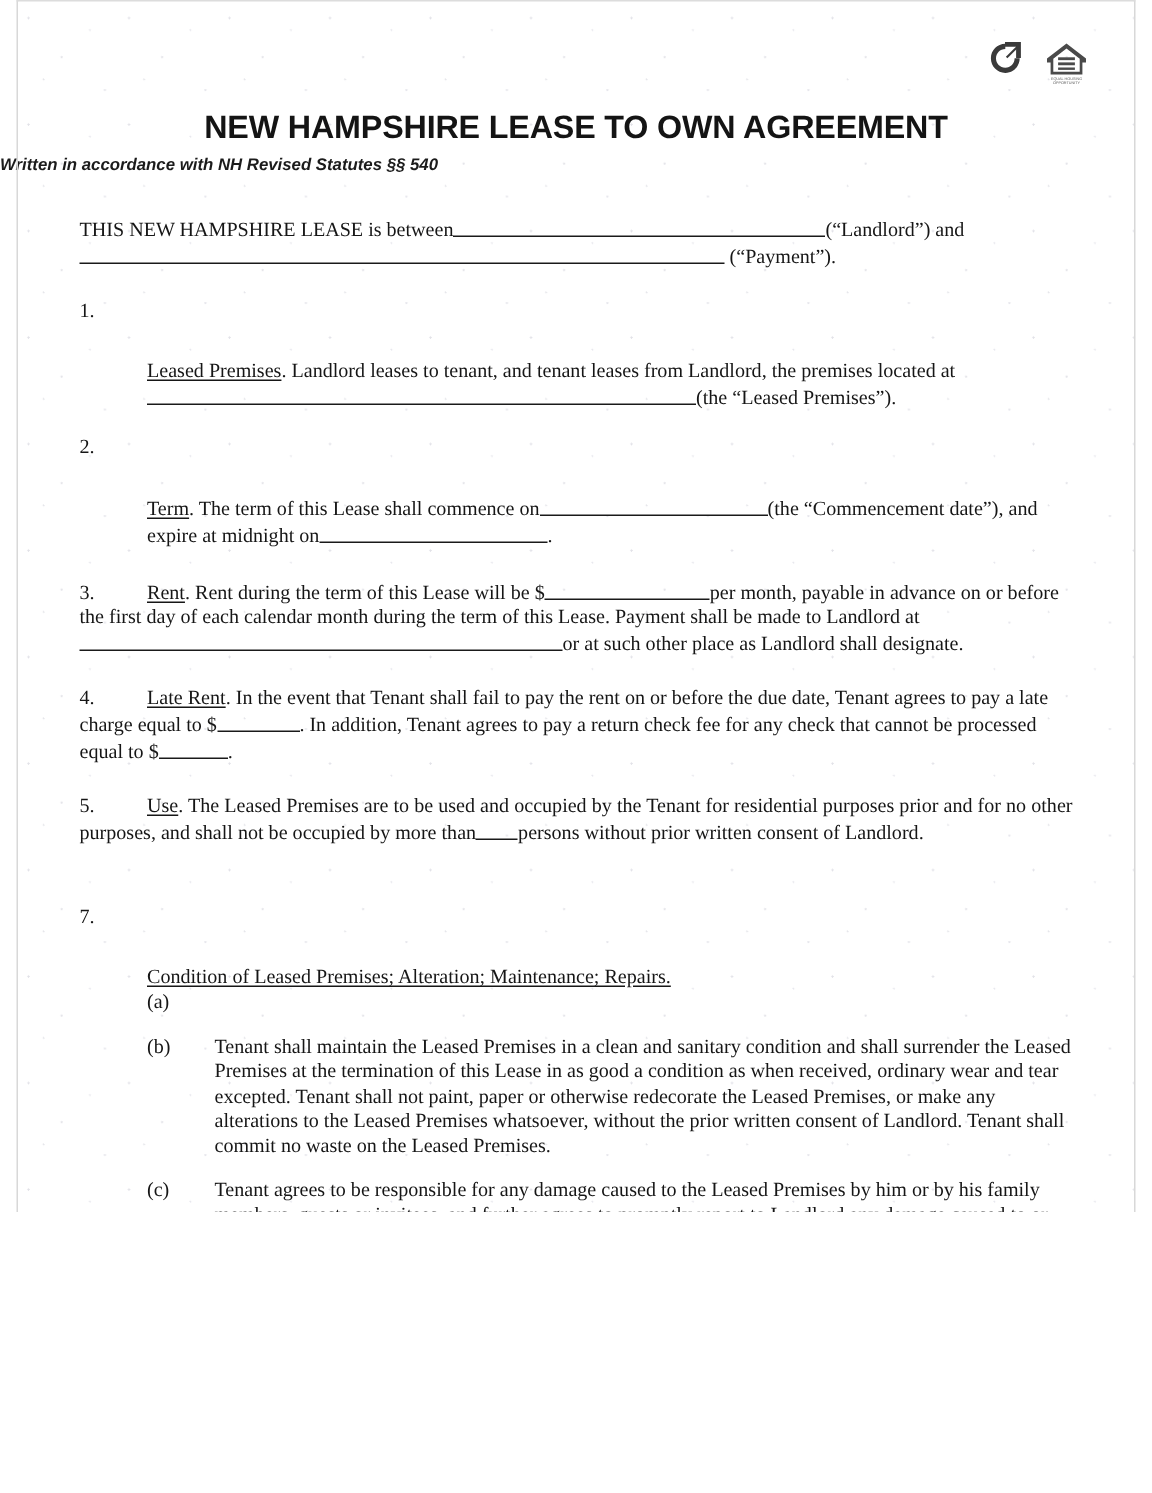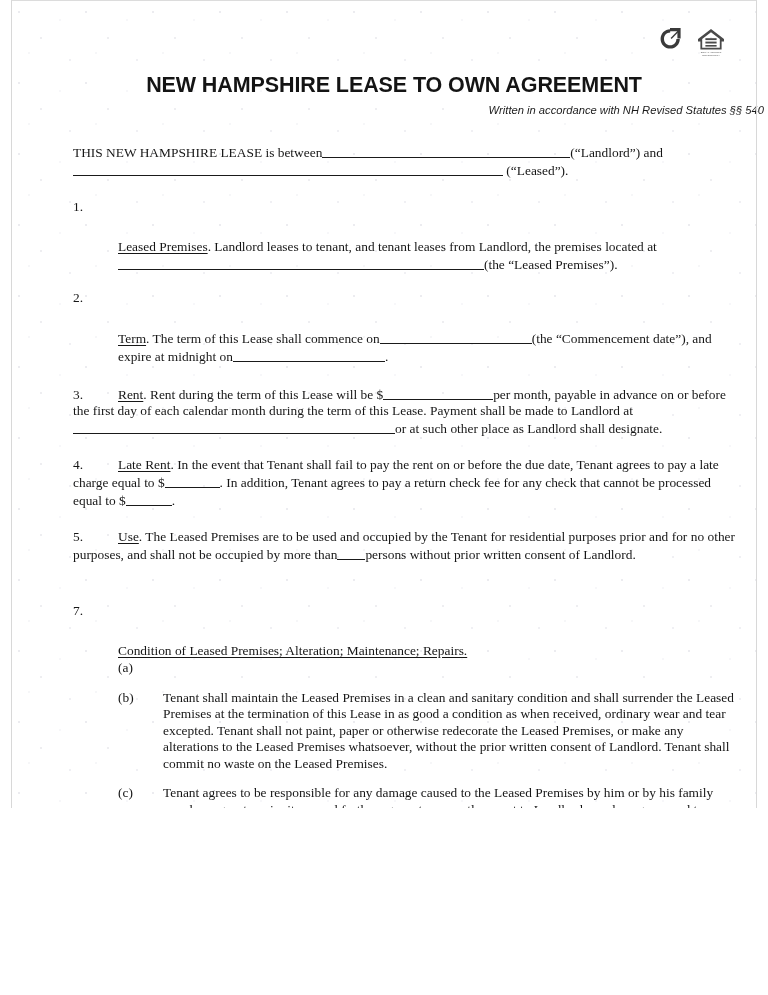--- a/index.html
+++ b/index.html
@@ -11,21 +11,20 @@
     font-family: "Liberation Sans", sans-serif;
     -webkit-font-smoothing: antialiased;
   }
   #page {
     position: relative;
     width: 768px;
     height: 808px;
     background: #ffffff;
     box-sizing: border-box;
     overflow: hidden;
-    padding-left: 20px;
   }
   
   #page::before {
     content: "";
     position: absolute;
     left: 11px; top: 0px; right: 11px; bottom: 0px;
     border-left: 1px solid #d8d8d8;
     border-right: 1px solid #d8d8d8;
     border-top: 1px solid #dcdcdc;
     pointer-events: none;
@@ -70,23 +69,23 @@
     text-align: center;
     font-size: 21.5px;
     font-weight: bold;
     letter-spacing: -0.1px;
     color: #141414;
   }
   .doc-subtitle {
     position: absolute;
     top: 104px;
     left: 0; right: 4px;
-    text-align: right;
+    text-align: left;
     font-size: 11.2px;
-    font-weight: normal;
+    font-weight: bold;
     font-style: italic;
     color: #1b1b1b;
   }
 
   
   .body-wrap {
     position: absolute;
     left: 53px;
     top: 144px;
     width: 662px;
@@ -193,21 +192,21 @@
       </span>
     </div>
 
     <div class="doc-title">NEW HAMPSHIRE LEASE TO OWN AGREEMENT</div>
     <div class="doc-subtitle">Written in accordance with NH Revised Statutes §§ 540</div>
 
     <div class="body-wrap">
 
       <div class="intro">
         <span>THIS NEW HAMPSHIRE LEASE is between</span><span class="blank b-landlord"></span><span>(“Landlord”) and</span><br>
-        <span class="blank b-tenant"></span> <span>(“Leased”).</span>
+        <span class="blank b-tenant"></span> <span>(“Payment”).</span>
       </div>
 
       <div class="gap-lg"></div>
 
       <div class="sec">
         <div class="num">1.</div>
         <div class="txt"><u class="ttl">Leased Premises</u><span>. Landlord leases to tenant, and tenant leases from Landlord, the premises located at</span><span class="blank b-located"></span><span>(the “Leased Premises”).</span></div>
       </div>
 
       <div class="gap-md"></div>

